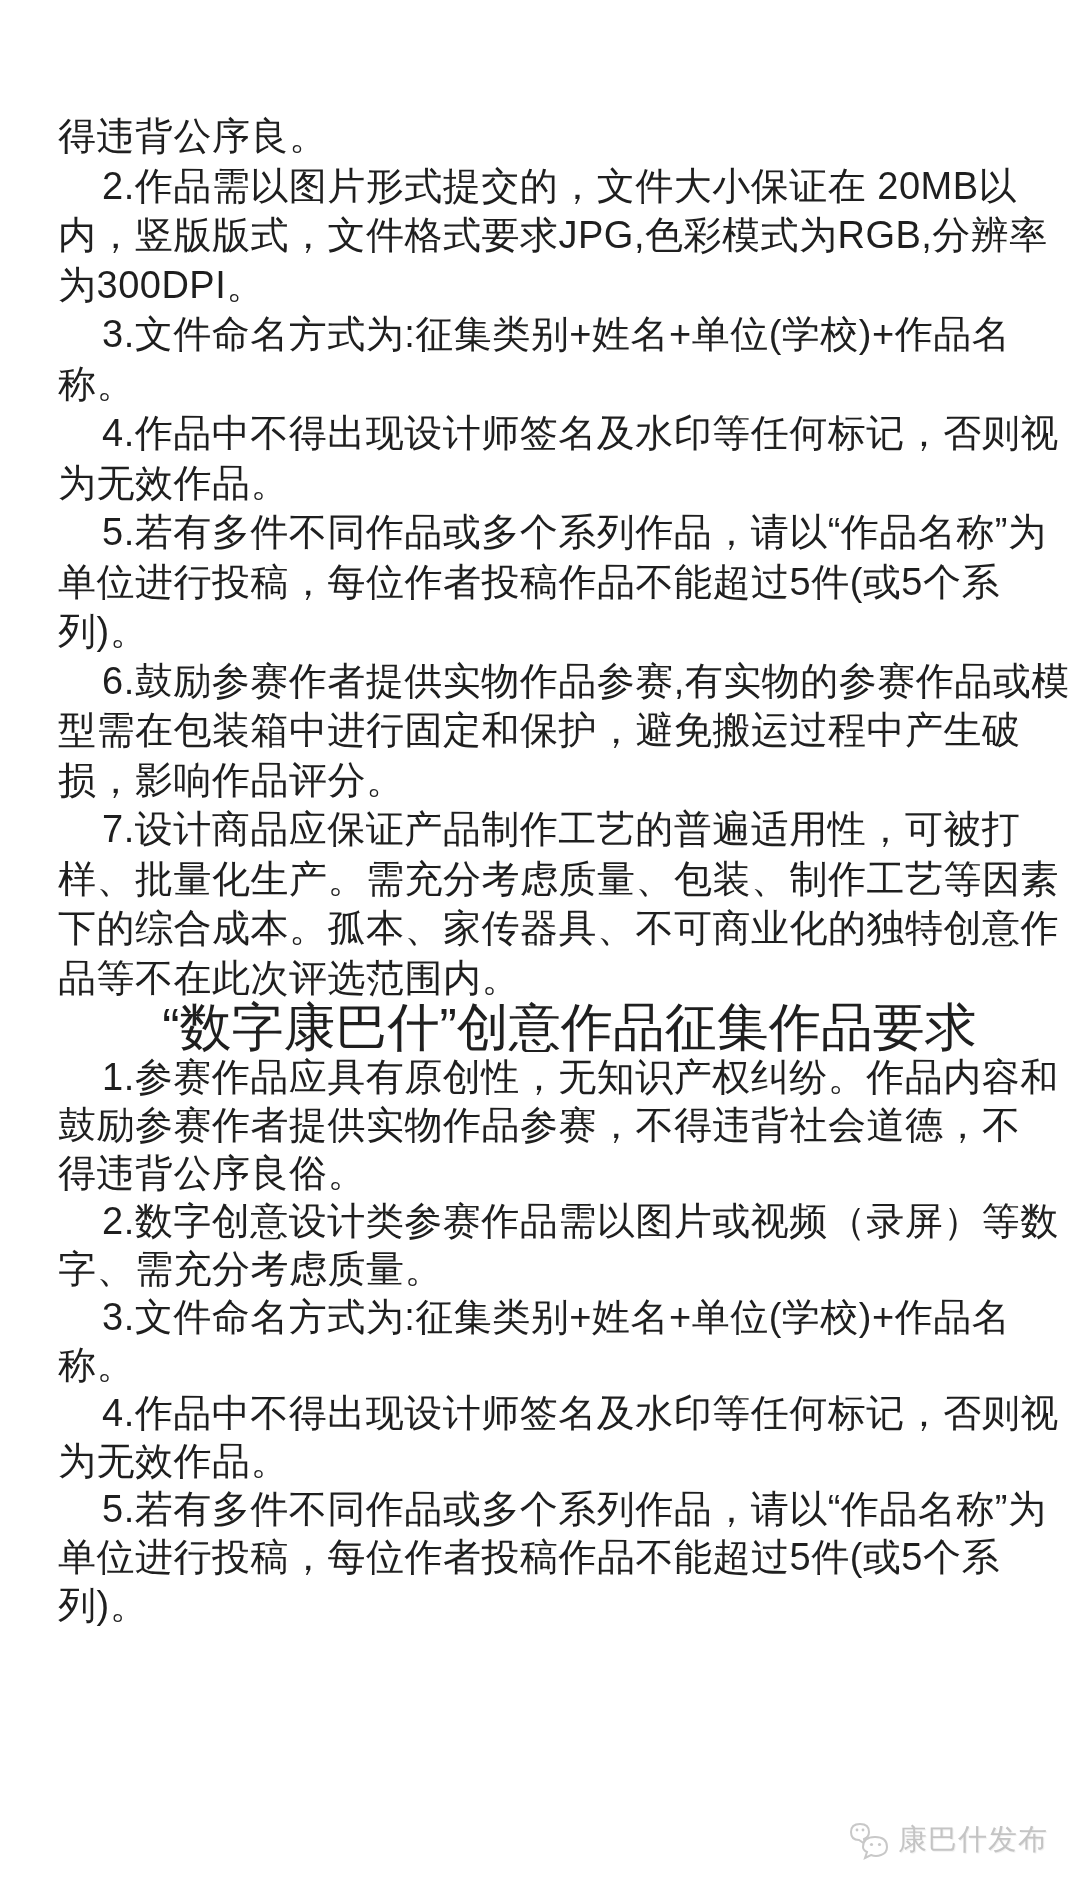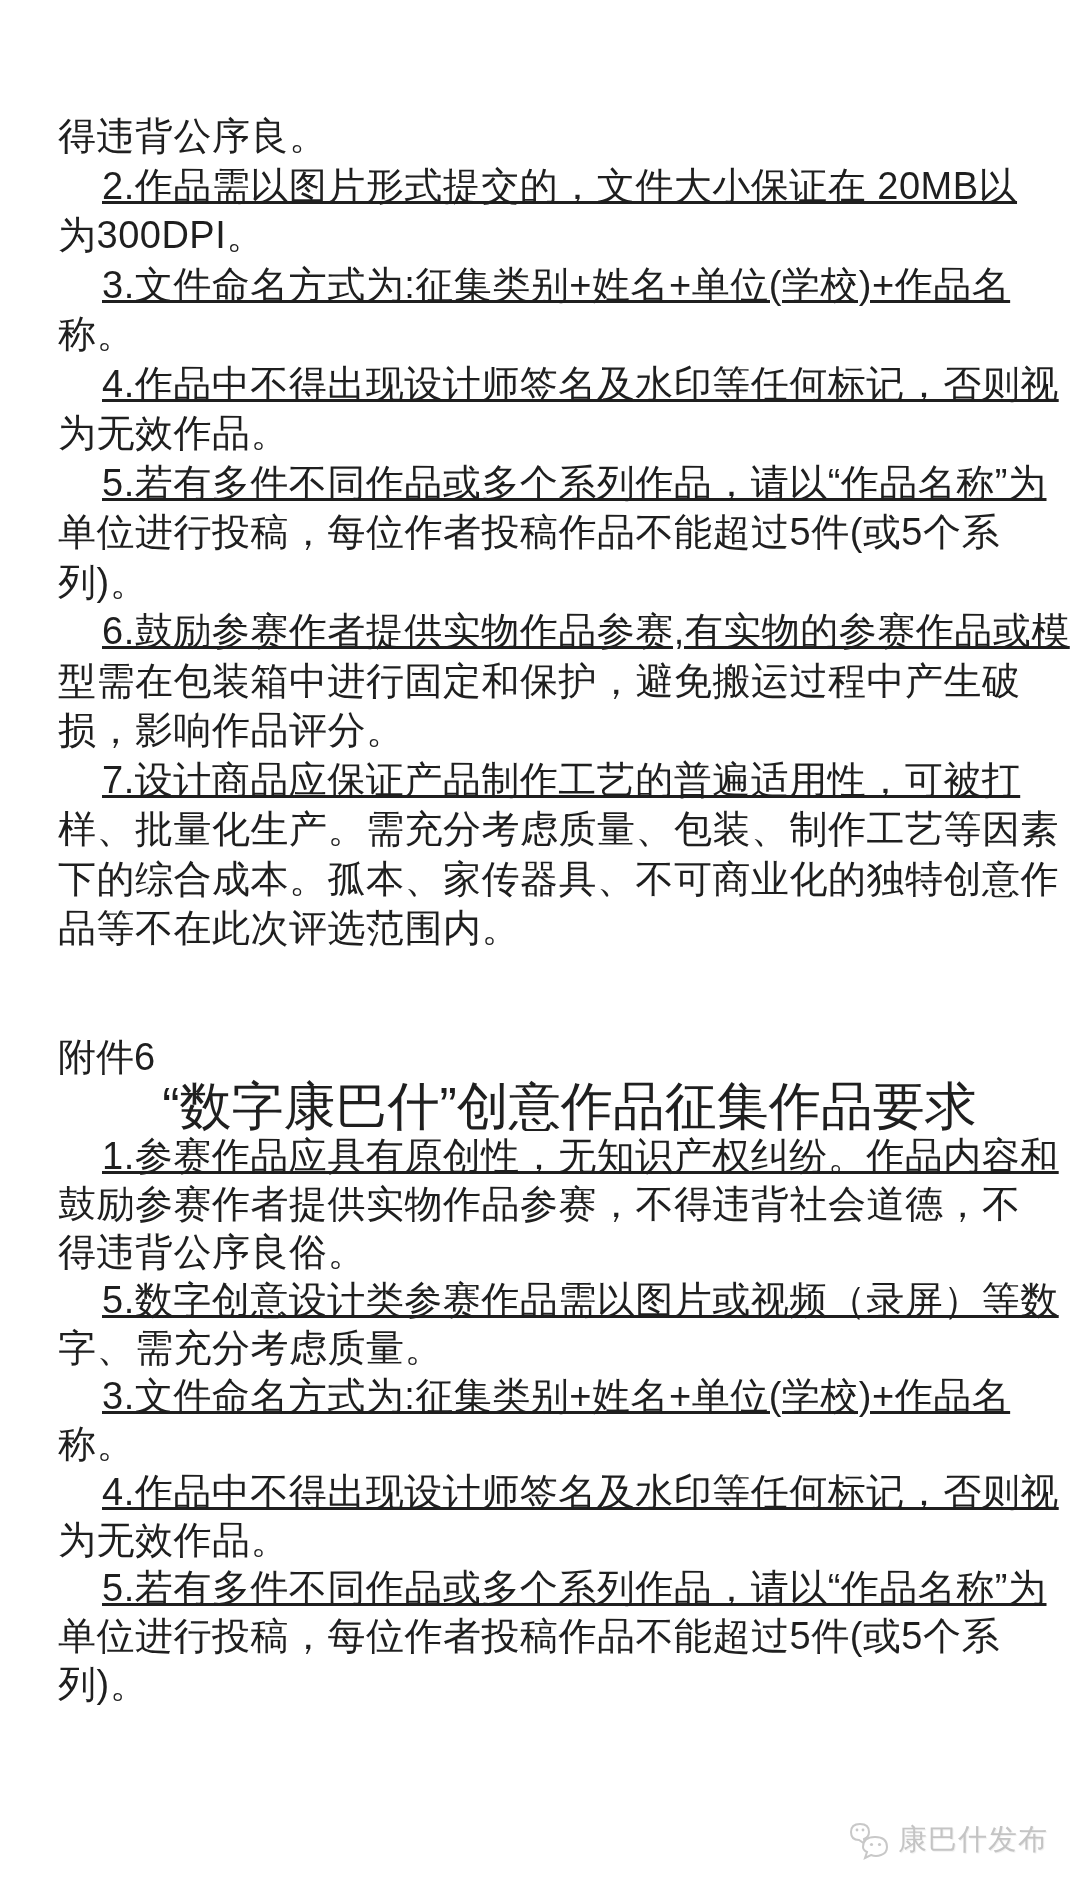--- a/index.html
+++ b/index.html
@@ -23,21 +23,21 @@
     padding: 112px 70px 0 58px;
     box-sizing: border-box;
   }
   .lines-s1 .line { line-height: 49.5px; }
   .lines-s2 .line { line-height: 48px; }
   .line {
     font-size: 38px;
     white-space: nowrap;
     letter-spacing: 0.5px;
   }
-  .line.ind { padding-left: 44px; text-decoration: underline; }
+  .line.ind { padding-left: 44px; }
   .att-label {
     margin-top: 79px;
     font-size: 38px;
     line-height: 49.5px;
     white-space: nowrap;
   }
   .att-title {
     font-size: 52px;
     line-height: 49.5px;
     text-align: center;
@@ -66,20 +66,21 @@
 <body>
 
 <div class="doc">
 
   <div class="lines-s1">
 
       <div class="line">得违背公序良。</div>
 
       <div class="line ind">2.作品需以图片形式提交的，文件大小保证在 20MB以</div>
 
+      <div class="line">内，竖版版式，文件格式要求JPG,色彩模式为RGB,分辨率</div>
 
       <div class="line">为300DPI。</div>
 
       <div class="line ind">3.文件命名方式为:征集类别+姓名+单位(学校)+作品名</div>
 
       <div class="line">称。</div>
 
       <div class="line ind">4.作品中不得出现设计师签名及水印等任何标记，否则视</div>
 
       <div class="line">为无效作品。</div>
@@ -98,33 +99,32 @@
 
       <div class="line ind">7.设计商品应保证产品制作工艺的普遍适用性，可被打</div>
 
       <div class="line">样、批量化生产。需充分考虑质量、包装、制作工艺等因素</div>
 
       <div class="line">下的综合成本。孤本、家传器具、不可商业化的独特创意作</div>
 
       <div class="line">品等不在此次评选范围内。</div>
     </div>
 
-  <div class="att-label">附件6</div>
 
   <div class="att-title">“数字康巴什”创意作品征集作品要求</div>
 
   <div class="lines-s2 s2-block">
 
       <div class="line ind">1.参赛作品应具有原创性，无知识产权纠纷。作品内容和</div>
 
       <div class="line">鼓励参赛作者提供实物作品参赛，不得违背社会道德，不</div>
 
       <div class="line">得违背公序良俗。</div>
 
-      <div class="line ind">5.数字创意设计类参赛作品需以图片或视频（录屏）等数</div>
+      <div class="line ind">2.数字创意设计类参赛作品需以图片或视频（录屏）等数</div>
 
       <div class="line">字、需充分考虑质量。</div>
 
       <div class="line ind">3.文件命名方式为:征集类别+姓名+单位(学校)+作品名</div>
 
       <div class="line">称。</div>
 
       <div class="line ind">4.作品中不得出现设计师签名及水印等任何标记，否则视</div>
 
       <div class="line">为无效作品。</div>

